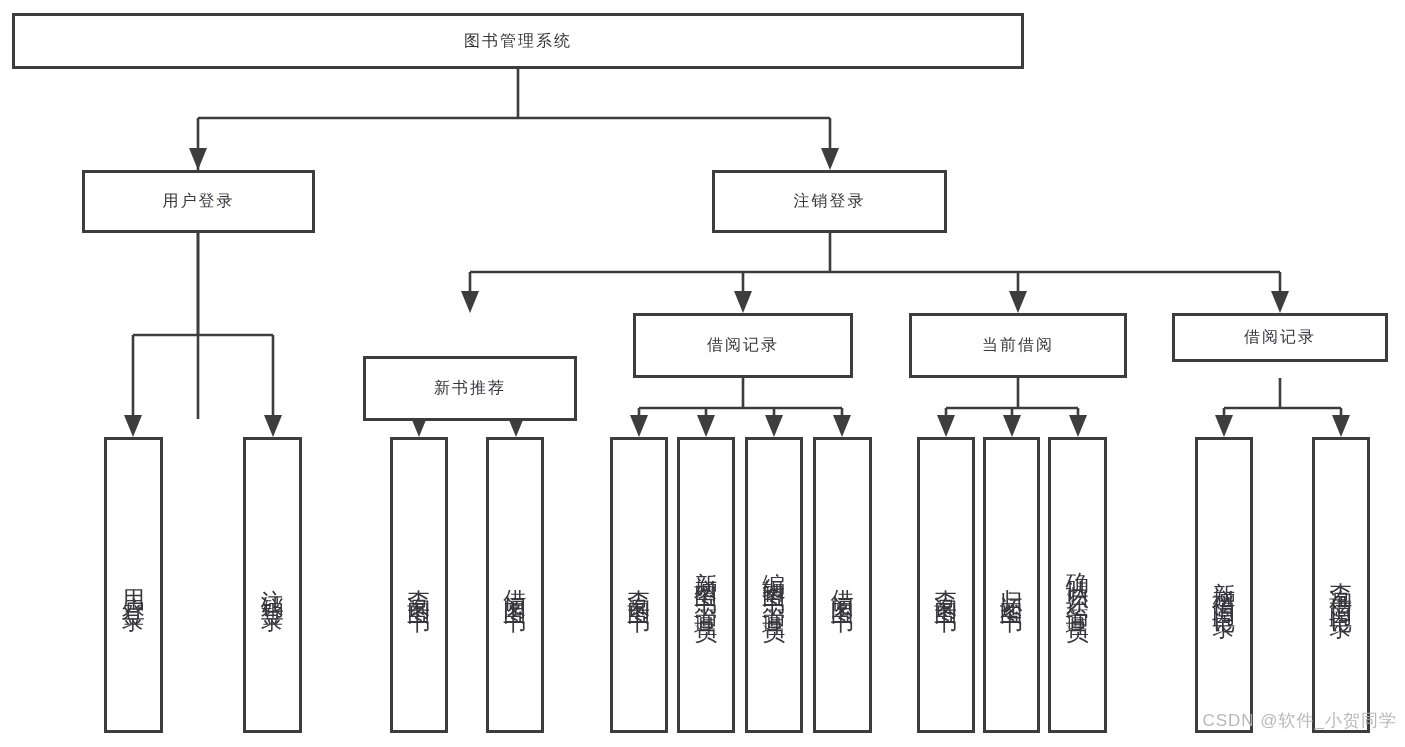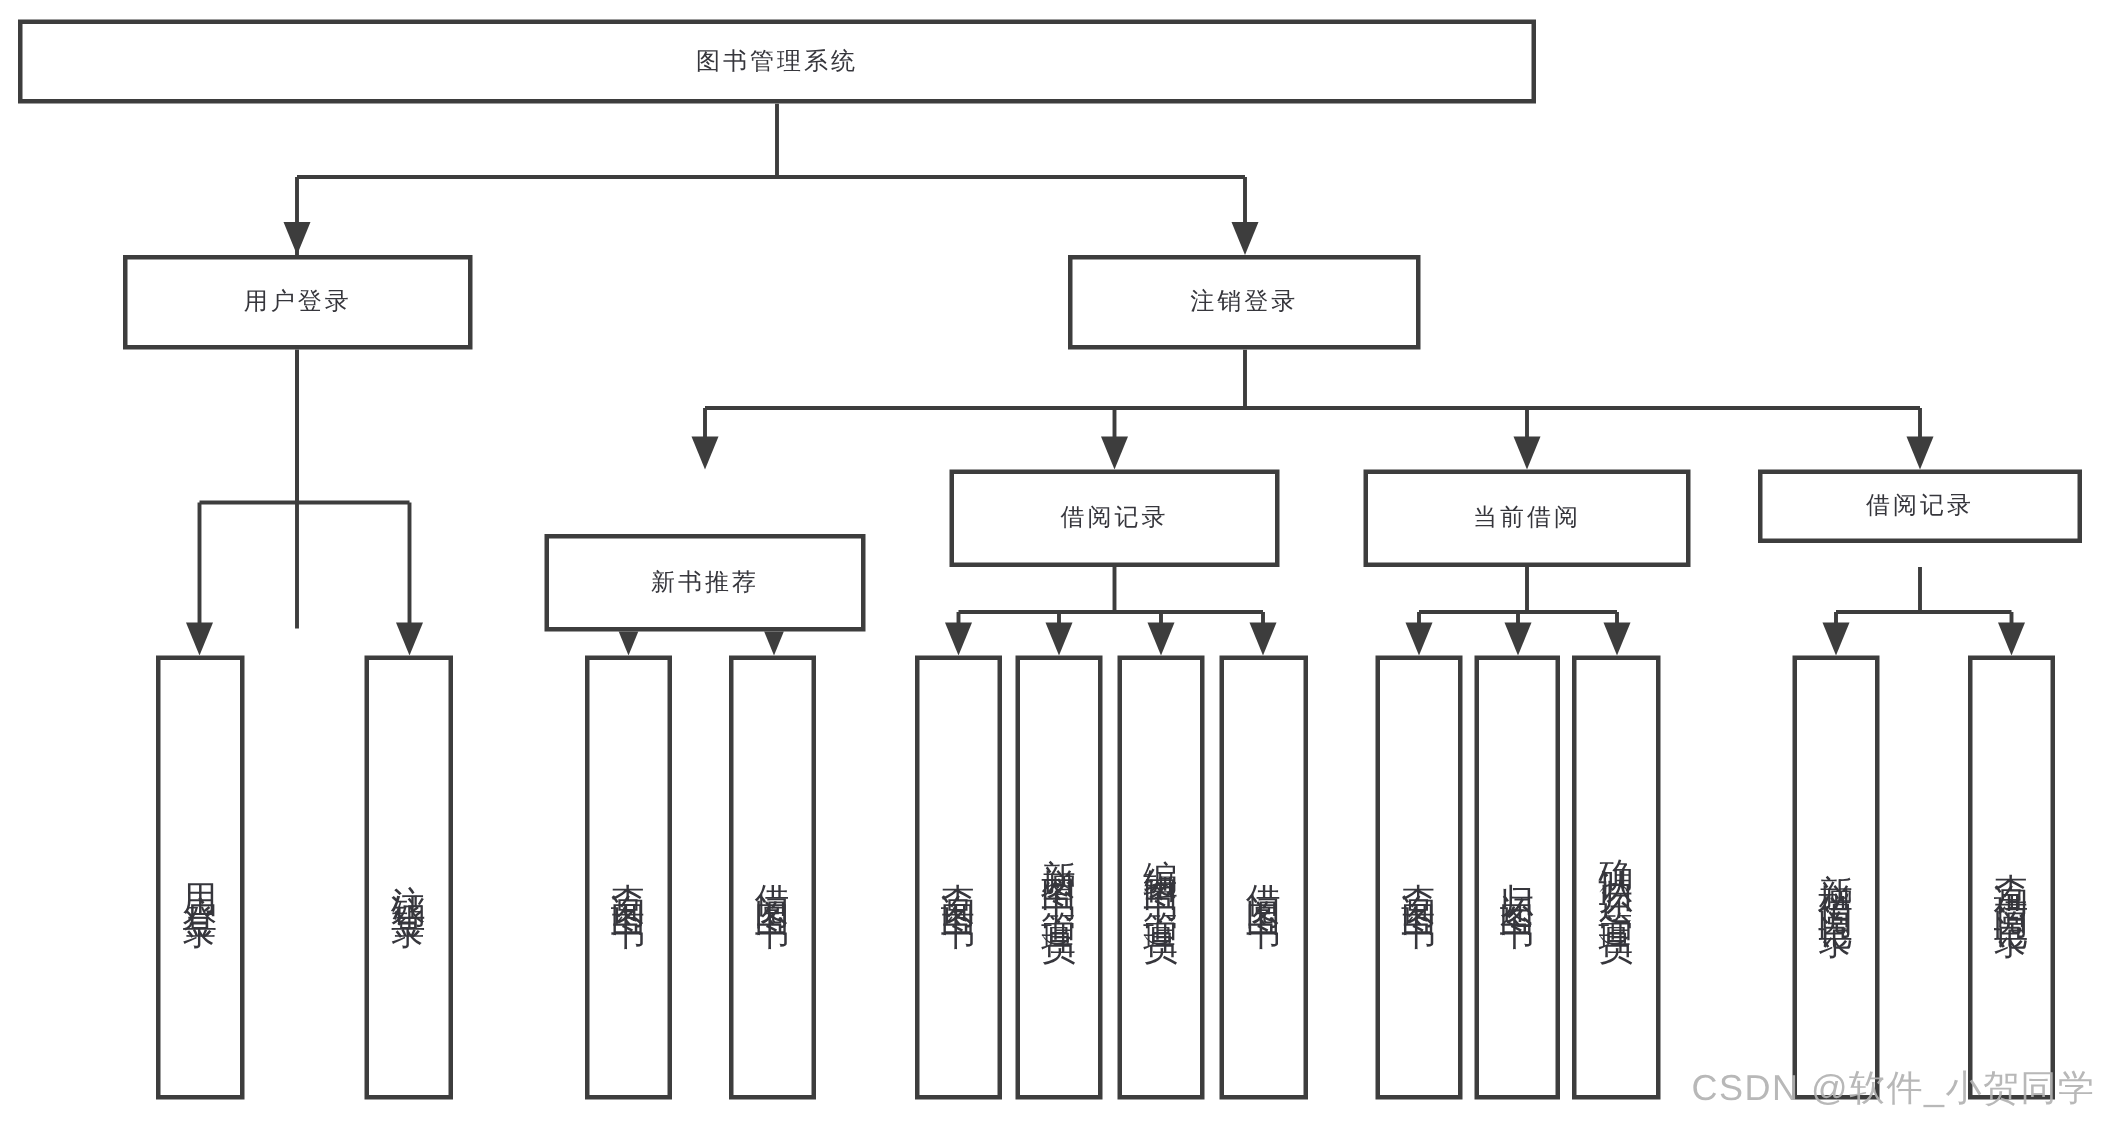--- a/index.html
+++ b/index.html
@@ -27,21 +27,21 @@
     font-size:23px;
     letter-spacing:7px;
     line-height:1.15;
     white-space:nowrap;
   }
   .leaf{top:437px;height:296px;}
   #watermark{
     position:absolute;
     right:8px;top:709px;
     z-index:5;
-    font-size:24px;
+    font-size:17px;
     letter-spacing:1px;
     color:var(--mark,#b2b2b2);
     opacity:.92;
     white-space:nowrap;
   }
 </style>
 </head>
 <body>
 
 <div id="stage">

